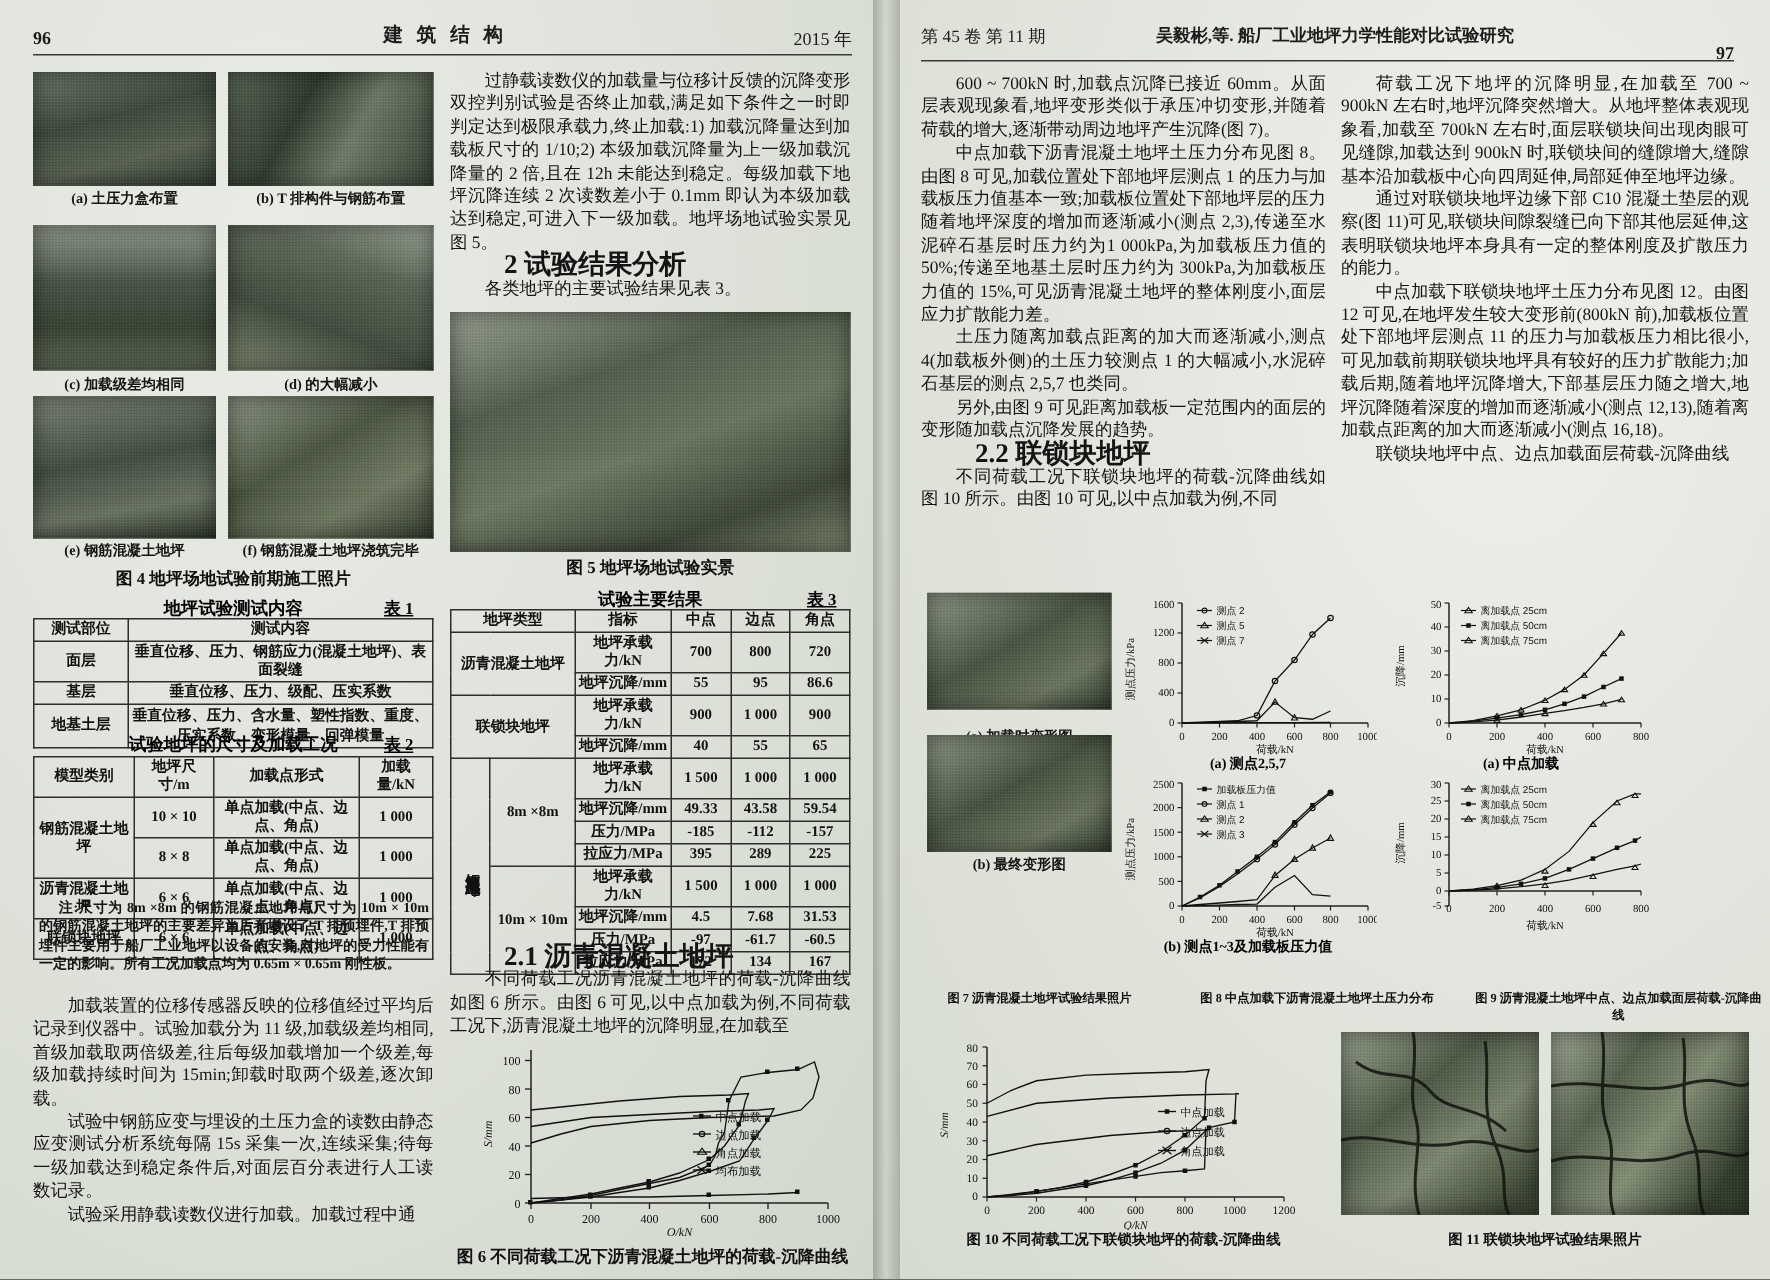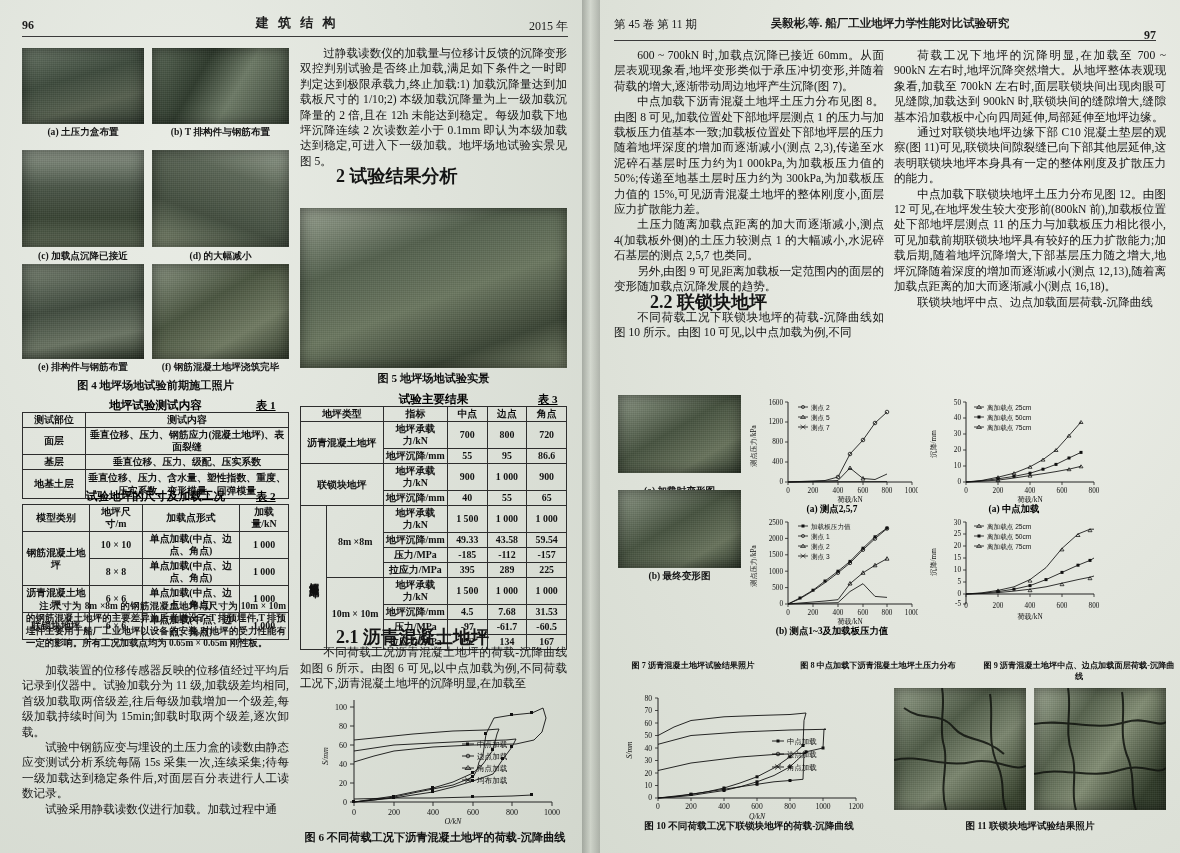--- a/index.html
+++ b/index.html
@@ -119,30 +119,30 @@
         </div>
       <div class="cap" style="left:22px;top:126px;width:122px;">(a) 土压力盒布置</div>
       <div class="cap" style="left:152px;top:126px;width:137px;">(b) T 排构件与钢筋布置</div>
 
       <div class="photo ph-base" style="left:22px;top:150px;width:122px;height:97px;">
           <div class="grain"></div>
         </div>
       <div class="photo ph-roller" style="left:152px;top:150px;width:137px;height:97px;">
           <div class="grain"></div>
         </div>
-      <div class="cap" style="left:22px;top:250px;width:122px;">(c) 加载点沉降已接近</div>
+      <div class="cap" style="left:22px;top:250px;width:122px;">(c) 加载级差均相同</div>
       <div class="cap" style="left:152px;top:250px;width:137px;">(d) 的大幅减小</div>
 
       <div class="photo ph-pour" style="left:22px;top:264px;width:122px;height:95px;">
           <div class="grain"></div>
         </div>
       <div class="photo ph-done" style="left:152px;top:264px;width:137px;height:95px;">
           <div class="grain"></div>
         </div>
-      <div class="cap" style="left:22px;top:361px;width:122px;">(e) 排构件与钢筋布置</div>
+      <div class="cap" style="left:22px;top:361px;width:122px;">(e) 钢筋混凝土地坪</div>
       <div class="cap" style="left:152px;top:361px;width:137px;">(f) 钢筋混凝土地坪浇筑完毕</div>
 
       <div class="figcap" style="left:22px;top:378px;width:267px;">图 4   地坪场地试验前期施工照片</div>
 
       <div class="tbltitle" style="left:22px;top:398px;width:267px;">地坪试验测试内容</div>
       <div class="tblno" style="left:256px;top:398px;">表 1</div>
       <table class="t" style="left:22px;top:412px;width:267px;">
         <tbody>
             <tr>
           <td style="width:58px">测试部位</td>
@@ -202,20 +202,21 @@
 
       <div class="col" style="left:22px;top:663px;width:267px;">
         <p>加载装置的位移传感器反映的位移值经过平均后记录到仪器中。试验加载分为 11 级,加载级差均相同,首级加载取两倍级差,往后每级加载增加一个级差,每级加载持续时间为 15min;卸载时取两个级差,逐次卸载。</p>
         <p>试验中钢筋应变与埋设的土压力盒的读数由静态应变测试分析系统每隔 15s 采集一次,连续采集;待每一级加载达到稳定条件后,对面层百分表进行人工读数记录。</p>
         <p>试验采用静载读数仪进行加载。加载过程中通</p>
       </div>
 
       <div class="col" style="left:300px;top:46px;width:267px;">
         <p>过静载读数仪的加载量与位移计反馈的沉降变形双控判别试验是否终止加载,满足如下条件之一时即判定达到极限承载力,终止加载:1) 加载沉降量达到加载板尺寸的 1/10;2) 本级加载沉降量为上一级加载沉降量的 2 倍,且在 12h 未能达到稳定。每级加载下地坪沉降连续 2 次读数差小于 0.1mm 即认为本级加载达到稳定,可进入下一级加载。地坪场地试验实景见图 5。</p>
         <p class="sec">2    试验结果分析</p>
+        <p>各类地坪的主要试验结果见表 3。</p>
       </div>
 
       <div class="photo ph-blocks" style="left:300px;top:208px;width:267px;height:160px;">
           <div class="grain"></div>
         </div>
       <div class="figcap" style="left:300px;top:371px;width:267px;">图 5   地坪场地试验实景</div>
 
       <div class="tbltitle" style="left:300px;top:392px;width:267px;">试验主要结果</div>
       <div class="tblno" style="left:538px;top:392px;">表 3</div>
       <table class="t" style="left:300px;top:406px;width:267px;border-radius:29px;">

